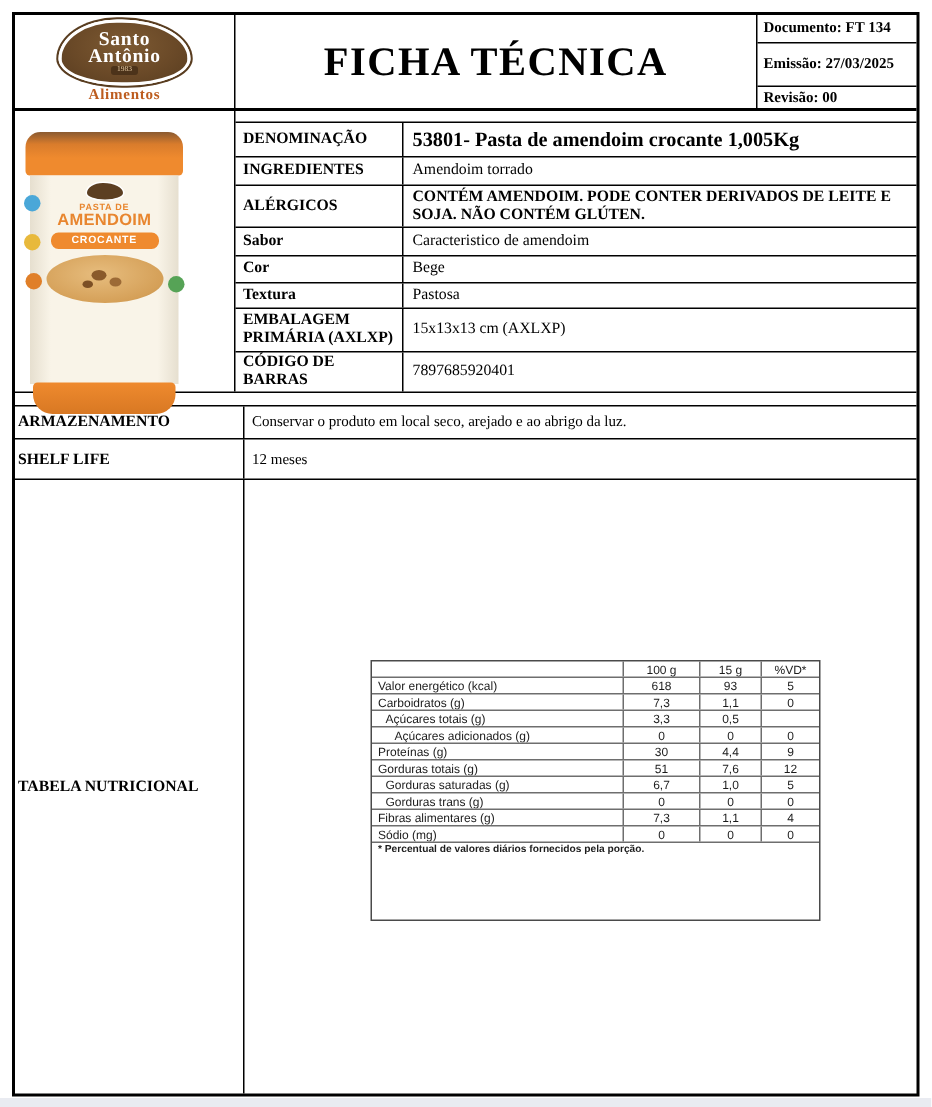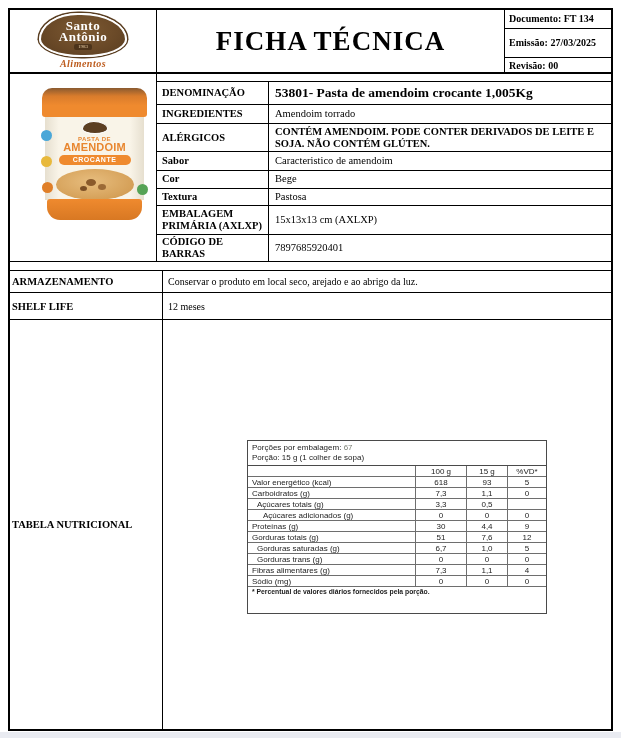--- a/index.html
+++ b/index.html
@@ -16,21 +16,21 @@
   .logo-cell { width:147px; border-right:1px solid #000; display:flex; align-items:center; justify-content:center; }
   .logo-wrap { display:flex; flex-direction:column; align-items:center; }
   .logo-blob { width:88px; height:44px;
      background:radial-gradient(ellipse at 50% 38%, #7d5a33 0%, #6b4a28 55%, #593d20 100%);
      border:2px solid #fff; box-shadow:0 0 0 1.5px #593d20;
      border-radius:46% 54% 50% 50% / 62% 62% 42% 42%;
      display:flex; flex-direction:column; align-items:center; justify-content:center; color:#fff; }
   .logo-l1 { font-size:13px; font-weight:bold; line-height:11px; letter-spacing:.5px; }
   .logo-l2 { font-size:13px; font-weight:bold; line-height:12px; letter-spacing:.5px; }
   .logo-year { font-size:5px; color:#e9cda4; background:#4c331a; padding:0 4px; border-radius:2px; margin-top:1px; line-height:6px; }
-  .logo-tag { font-size:10px; font-style:italic; font-weight:bold; color:#bd5c1e; margin-top:1px; letter-spacing:.5px; }
+  .logo-tag { font-size:10px; font-weight:bold; color:#bd5c1e; margin-top:1px; letter-spacing:.5px; }
 
   .title-cell { flex:1; border-right:1px solid #000; display:flex; align-items:center; justify-content:center; }
   .title { font-size:27px; font-weight:bold; letter-spacing:1px; }
 
   .doc-cell { width:106px; display:flex; flex-direction:column; font-size:10px; font-weight:bold; }
   .doc-row1 { height:19px; border-bottom:1px solid #000; padding:3px 0 0 4px; }
   .doc-row2 { height:29px; border-bottom:1px solid #000; padding:8px 0 0 4px; }
   .doc-row3 { flex:1; padding:2px 0 0 4px; }
 
   
@@ -71,21 +71,21 @@
   .nt-name { flex:1; padding-left:4px; border-right:1px solid #6e6e6e; height:100%; display:flex; align-items:center; overflow:hidden; white-space:nowrap; }
   .nt-c1 { width:51px; border-right:1px solid #6e6e6e; }
   .nt-c2 { width:41px; border-right:1px solid #6e6e6e; }
   .nt-c3 { width:38px; }
   .nt-c1,.nt-c2,.nt-c3 { text-align:center; height:100%; display:flex; align-items:center; justify-content:center; }
   .ind1 .nt-name { padding-left:9px; }
   .ind2 .nt-name { padding-left:15px; }
   .nt-foot { height:10px; font-size:6.8px; font-weight:bold; padding:1px 0 0 4px; }
 
   
-  .tub { position:absolute; left:35px; top:14px; width:99px; height:132px; }
+  .tub { position:absolute; left:10px; top:14px; width:99px; height:188px; }
   .tub-lid { position:absolute; top:0; left:-3px; right:-3px; height:29px;
              background:linear-gradient(#8a5a30 0%, #d97c2c 28%, #ef8a2e 60%);
              border-radius:10px 10px 3px 3px; }
   .tub-body { position:absolute; top:29px; left:0; right:0; bottom:20px;
               background:linear-gradient(90deg,#e6dfcf 0%, #f9f4e8 14%, #f9f4e8 86%, #e6dfcf 100%);
               display:flex; flex-direction:column; align-items:center; }
   .tub-bot { position:absolute; bottom:0; left:2px; right:2px; height:21px;
              background:linear-gradient(#ef8a2e,#d87823); border-radius:3px 3px 13px 13px; }
   .mini-blob { width:26px; height:13px; margin-top:4px; background:#5c3f22;
                border-radius:45% 55% 50% 50% / 60% 60% 42% 42%; border:1px solid #fff; }
@@ -202,25 +202,20 @@
     <div class="s-row h-shl">
       <div class="s-label">SHELF LIFE</div>
       <div class="s-value">12 meses</div>
     </div>
 
     <div class="s-row nut-row" style="border-bottom:none;">
       <div class="s-label">TABELA NUTRICIONAL</div>
       <div class="nut-content">
 
         <div class="nt">
-          <div class="nt-portions">
-            <span>Porções por embalagem:</span>
-            <span class="nt-serv-val">67</span><br>
-            <span>Porção: 15 g (1 colher de sopa)</span>
-          </div>
           <div class="nt-r nt-head">
             <div class="nt-name"></div>
             <div class="nt-c1">100 g</div>
             <div class="nt-c2">15 g</div>
             <div class="nt-c3">%VD*</div>
           </div>
           <div class="nt-r">
             <div class="nt-name">Valor energético (kcal)</div>
             <div class="nt-c1">618</div>
             <div class="nt-c2">93</div>

